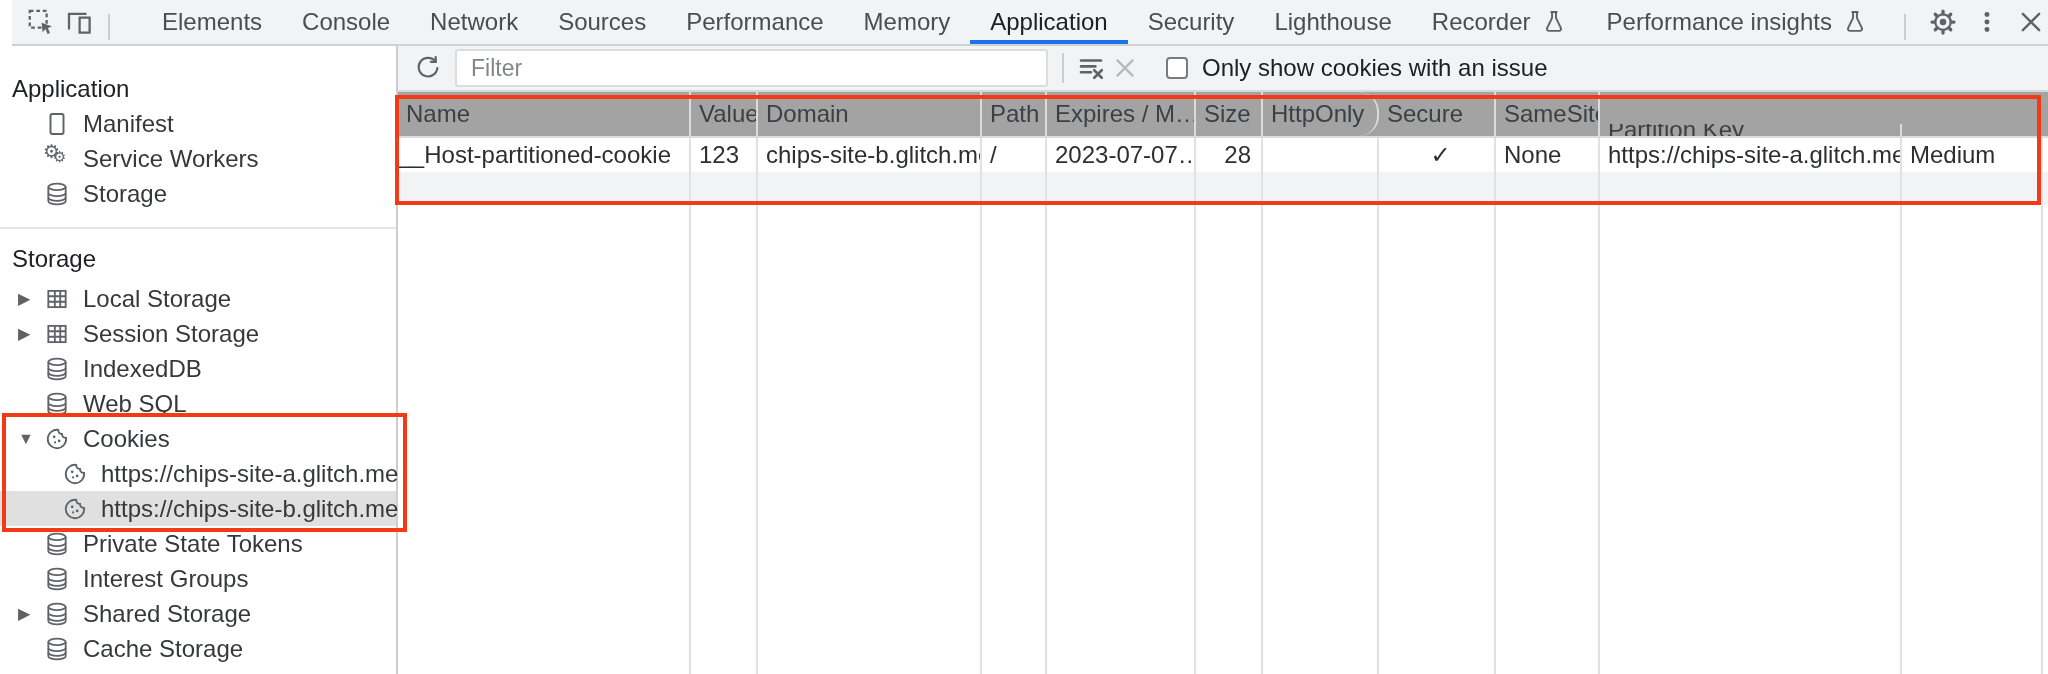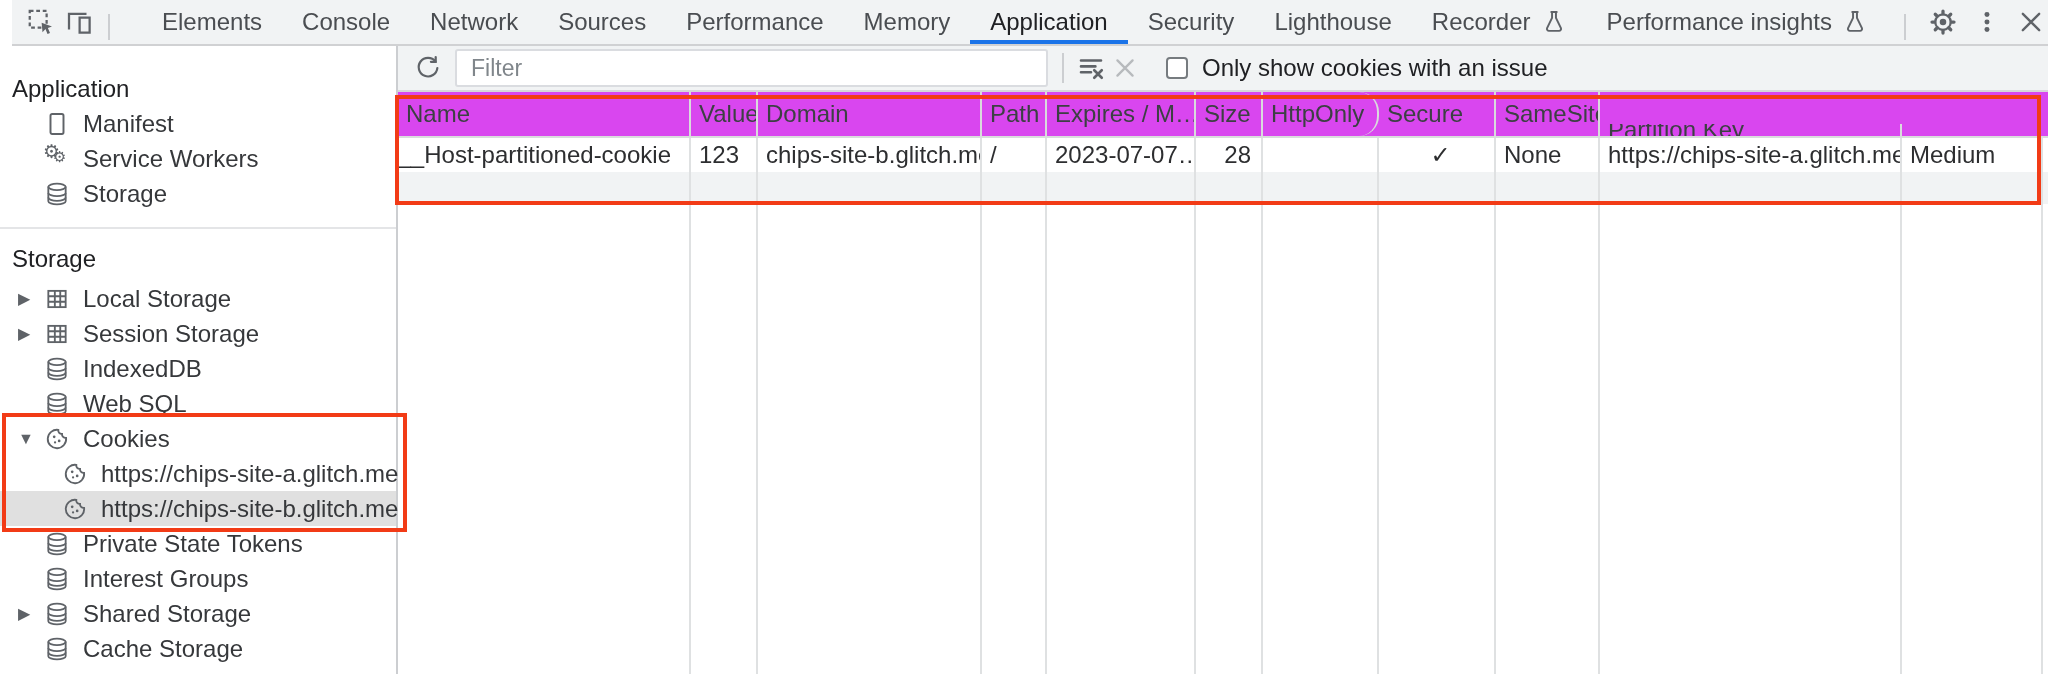--- a/index.html
+++ b/index.html
@@ -48,21 +48,21 @@
   .filter-input::placeholder{color:#80868b;}
   .ct-divider{width:2px;height:30px;background:#ccced1;margin:0 10px 0 14px;flex:none;}
   .ct-iconbtn{width:34px;height:34px;display:flex;align-items:center;justify-content:center;flex:none;}
   .ct-iconbtn.disabled{opacity:1;}
   .issue-checkbox{appearance:none;-webkit-appearance:none;width:22px;height:22px;border:2px solid #767b7f;
                   border-radius:4px;background:#fff;margin:0 0 0 24px;flex:none;}
   .issue-label{margin-left:14px;font-size:24px;color:#202124;white-space:nowrap;}
   
   .cookie-table{position:absolute;left:0;top:46px;width:1650px;bottom:0;}
   .trow{display:flex;align-items:stretch;}
-  .trow.header{height:46px;background:#d946ef;border-bottom:2px solid #dadcdd;box-sizing:border-box;}
+  .trow.header{height:46px;background:#a3a3a3;border-bottom:2px solid #dadcdd;box-sizing:border-box;}
   .trow.data{height:34px;background:#fff;}
   .trow.stripe{height:32px;background:#f1f3f4;}
   .trow.filler{height:470px;background:#fff;}
   .cell{box-sizing:border-box;border-right:2px solid #dfe1e2;overflow:hidden;white-space:nowrap;
         font-size:24px;display:flex;align-items:center;}
   .trow.header .cell{color:#3c4043;padding-left:8px;border-right-color:#d9dbdc;}
   .trow.data .cell{color:#2d2e30;padding-left:8px;}
   .cell.al-right{justify-content:flex-end;padding-right:18px;}
   .cell.al-right.size{padding-right:10px;}
   .cell.al-center{justify-content:center;padding-left:0;}

